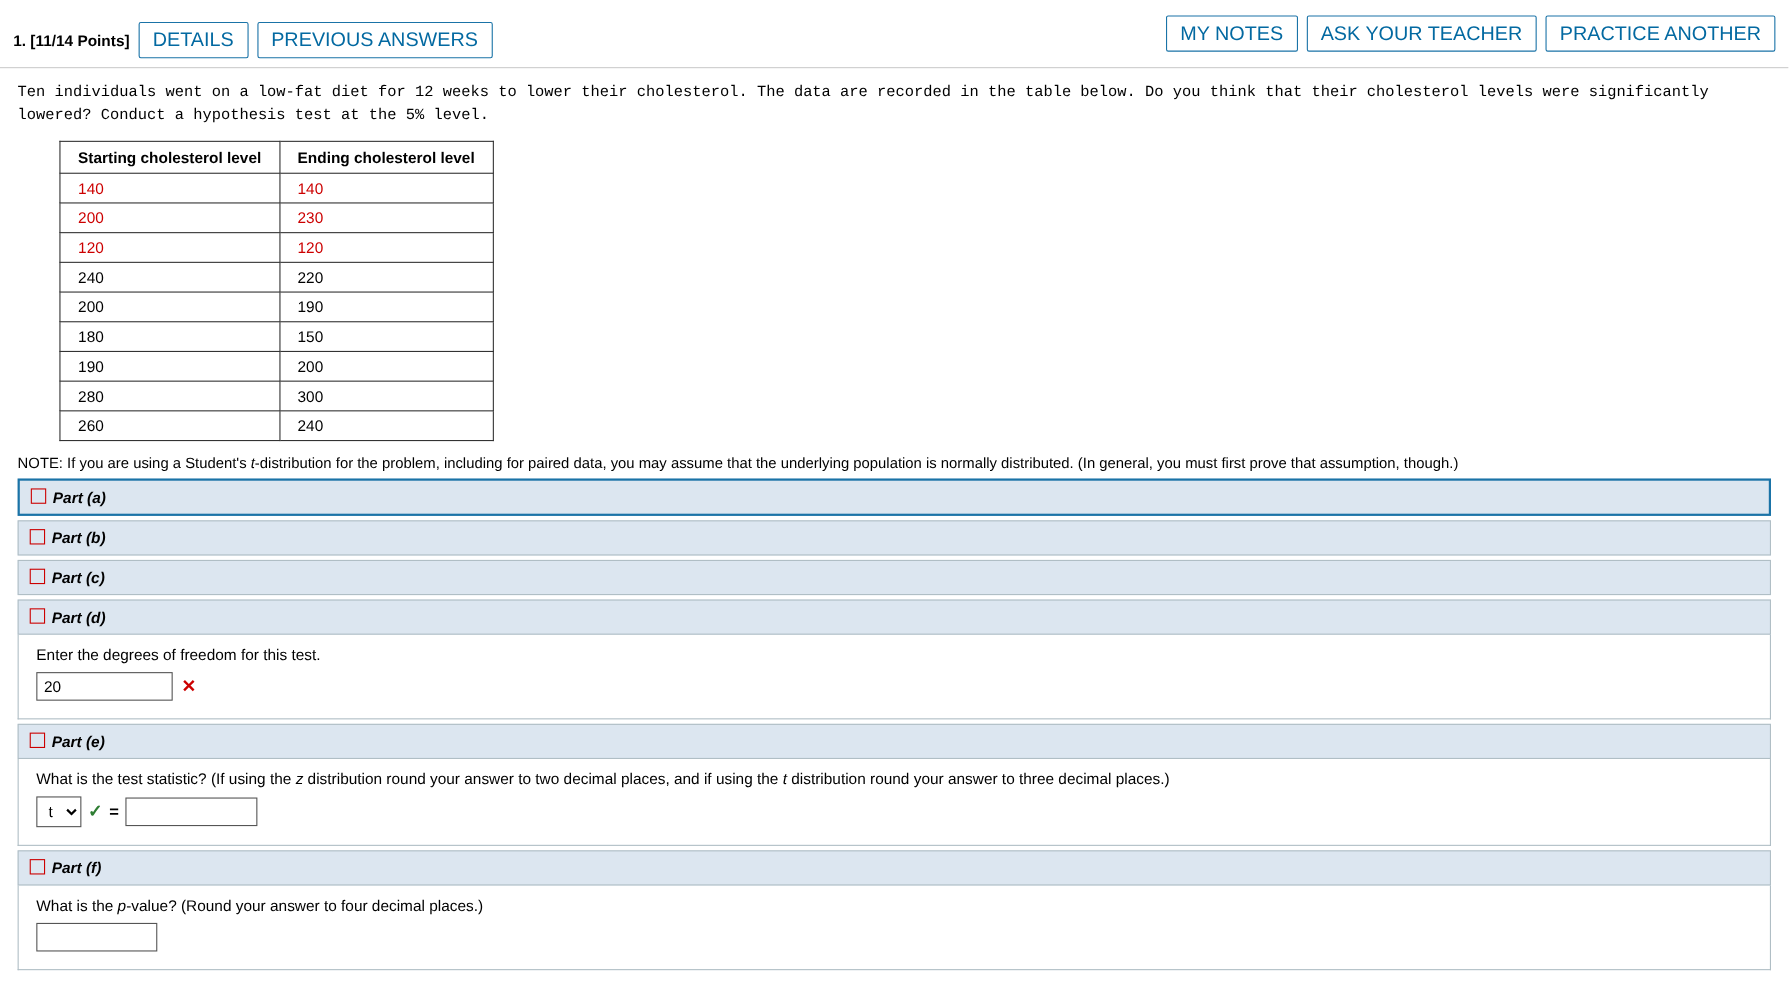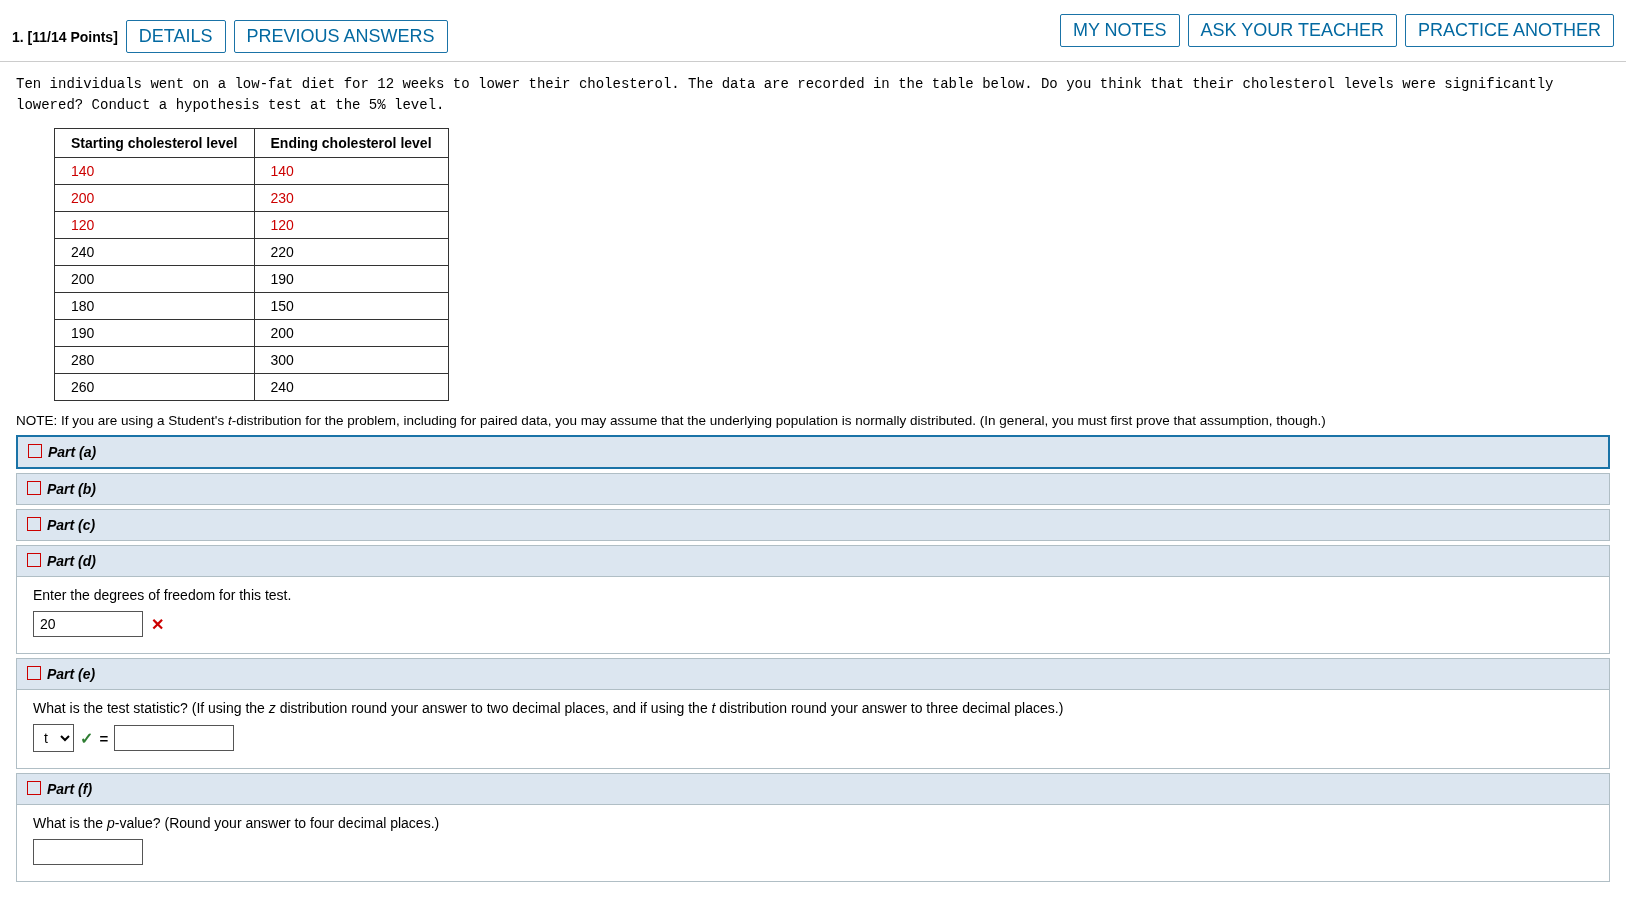--- a/index.html
+++ b/index.html
@@ -122,21 +122,21 @@
       display: flex;
       align-items: center;
       gap: 8px;
       margin-top: 8px;
     }
 
     .text-input {
       border: 1px solid #555;
       padding: 4px 6px;
       font-size: 14px;
-      width: 110px;
+      width: 124px;
     }
 
     .error-x {
       color: #cc0000;
       font-size: 16px;
       font-weight: bold;
     }
 
     .stat-row {
       display: flex;

